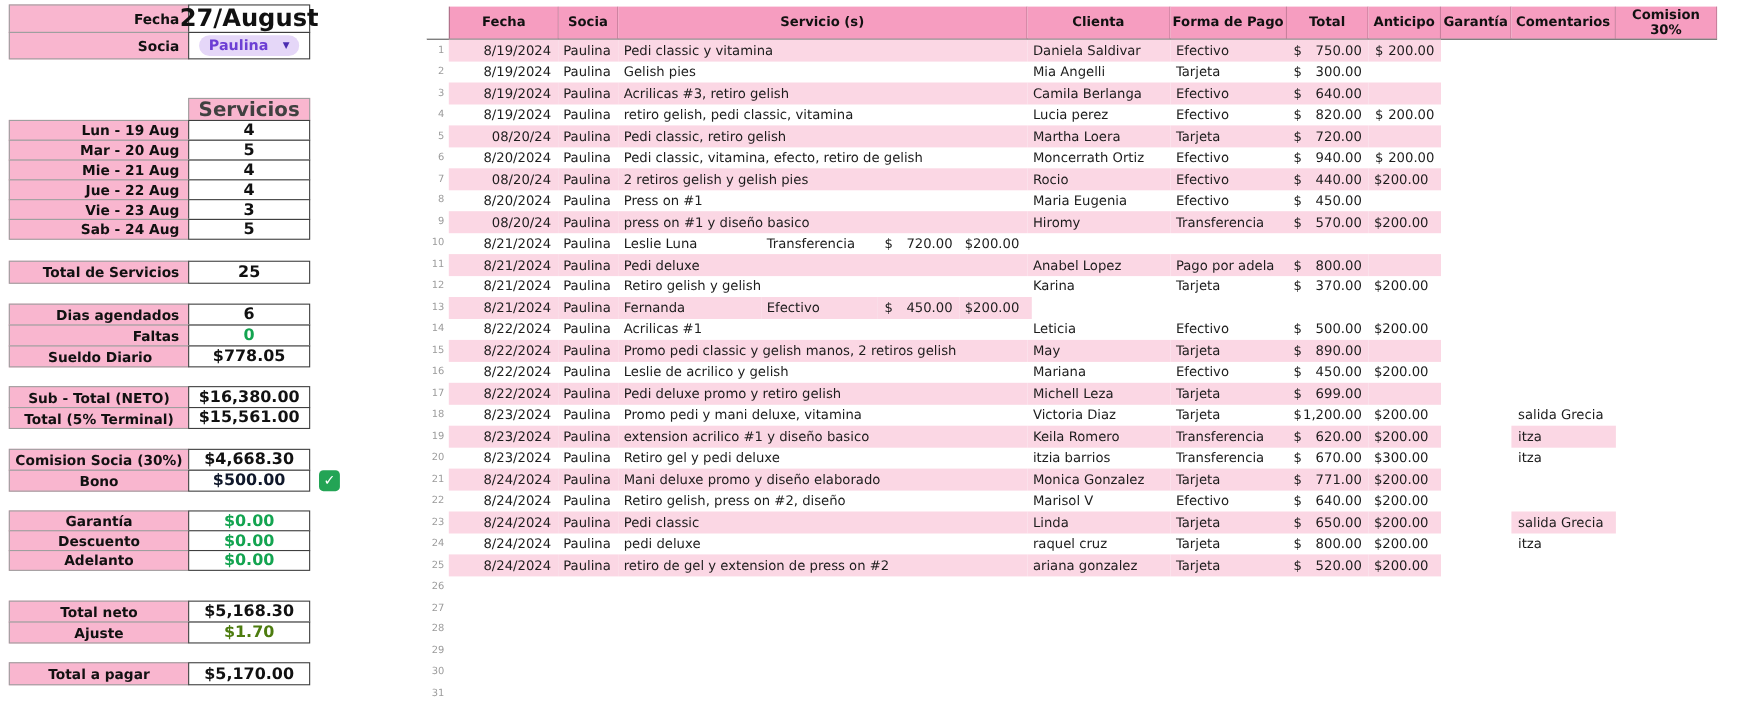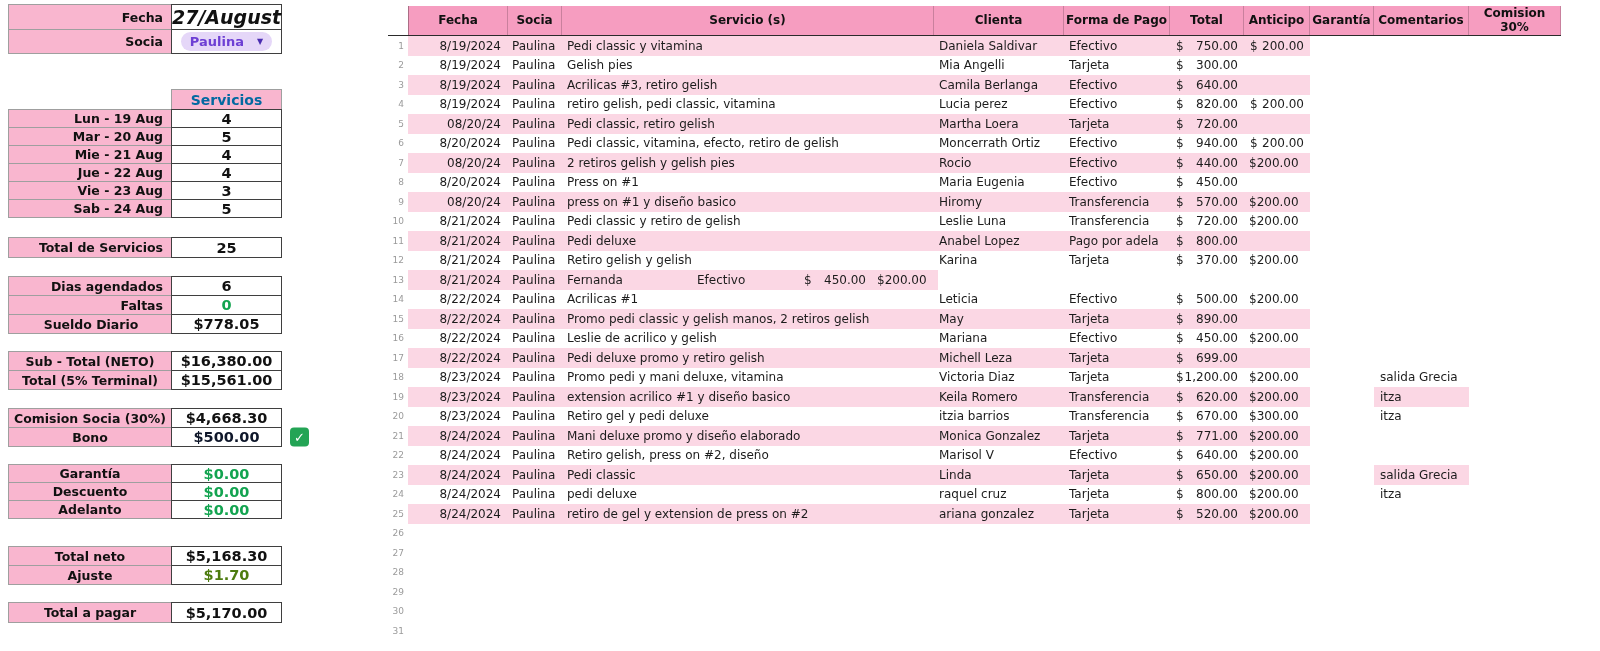--- a/index.html
+++ b/index.html
@@ -12,24 +12,24 @@
   .lp-row{display:flex;position:relative;margin-top:-1px;height:20px;}
   .rh26 .lp-row{height:26px}
   .rh25 .lp-row{height:25px}
   .rh21 .lp-row{height:21px}
   .rh19 .lp-row{height:19px}
   .lp-label{width:164px;background:#f9b6cf;border:1px solid #9f9f9f;display:flex;align-items:center;
     justify-content:flex-end;padding:0 8px 0 4px;font-weight:bold;font-size:12.5px;box-sizing:border-box;color:#111;}
   .center-labels .lp-label{justify-content:center;padding:0 2px;}
   .lp-value{width:111px;margin-left:-1px;background:#fff;border:1px solid #3f3f3f;display:flex;align-items:center;
     justify-content:center;font-weight:bold;font-size:14.5px;box-sizing:border-box;color:#111;}
-  .fecha-big .lp-value{font-size:19px;font-style:italic;}
+  .fecha-big .lp-value{font-size:22px;}
   .lp-spacer{width:164px;}
   .lp-colhead{width:111px;margin-left:-1px;background:#f9b6cf;border:1px solid #9f9f9f;display:flex;align-items:center;
-    justify-content:center;font-weight:bold;font-size:14px;box-sizing:border-box;color:#0369a1;height:100%;}
+    justify-content:center;font-weight:bold;font-size:18px;box-sizing:border-box;color:#404040;height:100%;}
   .chip{display:inline-flex;align-items:center;gap:13px;background:#e5d7f8;color:#6d3fd4;border-radius:10px;
     height:19px;padding:0 9px;font-weight:bold;font-size:13px;cursor:pointer;}
   .chip .caret{font-size:8px;color:#4a2db0;}
   .checkbox{position:absolute;left:calc(100% + 7px);top:50%;transform:translateY(-50%);width:19px;height:19px;
     background:#23a455;border-radius:4px;color:#fff;font-size:13px;font-weight:bold;display:flex;
     align-items:center;justify-content:center;}
   
   .att .lp-row:nth-child(3) .lp-label{justify-content:center;padding-right:2px;}
 
   
@@ -362,21 +362,20 @@
           </div>
           <div class="c c6 pinkable compact">$200.00</div>
           <div class="c c7"></div>
           <div class="c c8"></div>
           <div class="c c9"></div>
         </div>
         <div class="trow">
           <div class="c c-num">10</div>
           <div class="c c0 pinkable">8/21/2024</div>
           <div class="c c1 pinkable">Paulina</div>
-          <div class="c c2 pinkable">Pedi classic y retiro de gelish</div>
           <div class="c c3 pinkable">Leslie Luna</div>
           <div class="c c4 pinkable">Transferencia</div>
           <div class="c c5 pinkable money">
             <span>$</span>
             <span class="amt">720.00</span>
           </div>
           <div class="c c6 pinkable compact">$200.00</div>
           <div class="c c7"></div>
           <div class="c c8"></div>
           <div class="c c9"></div>

